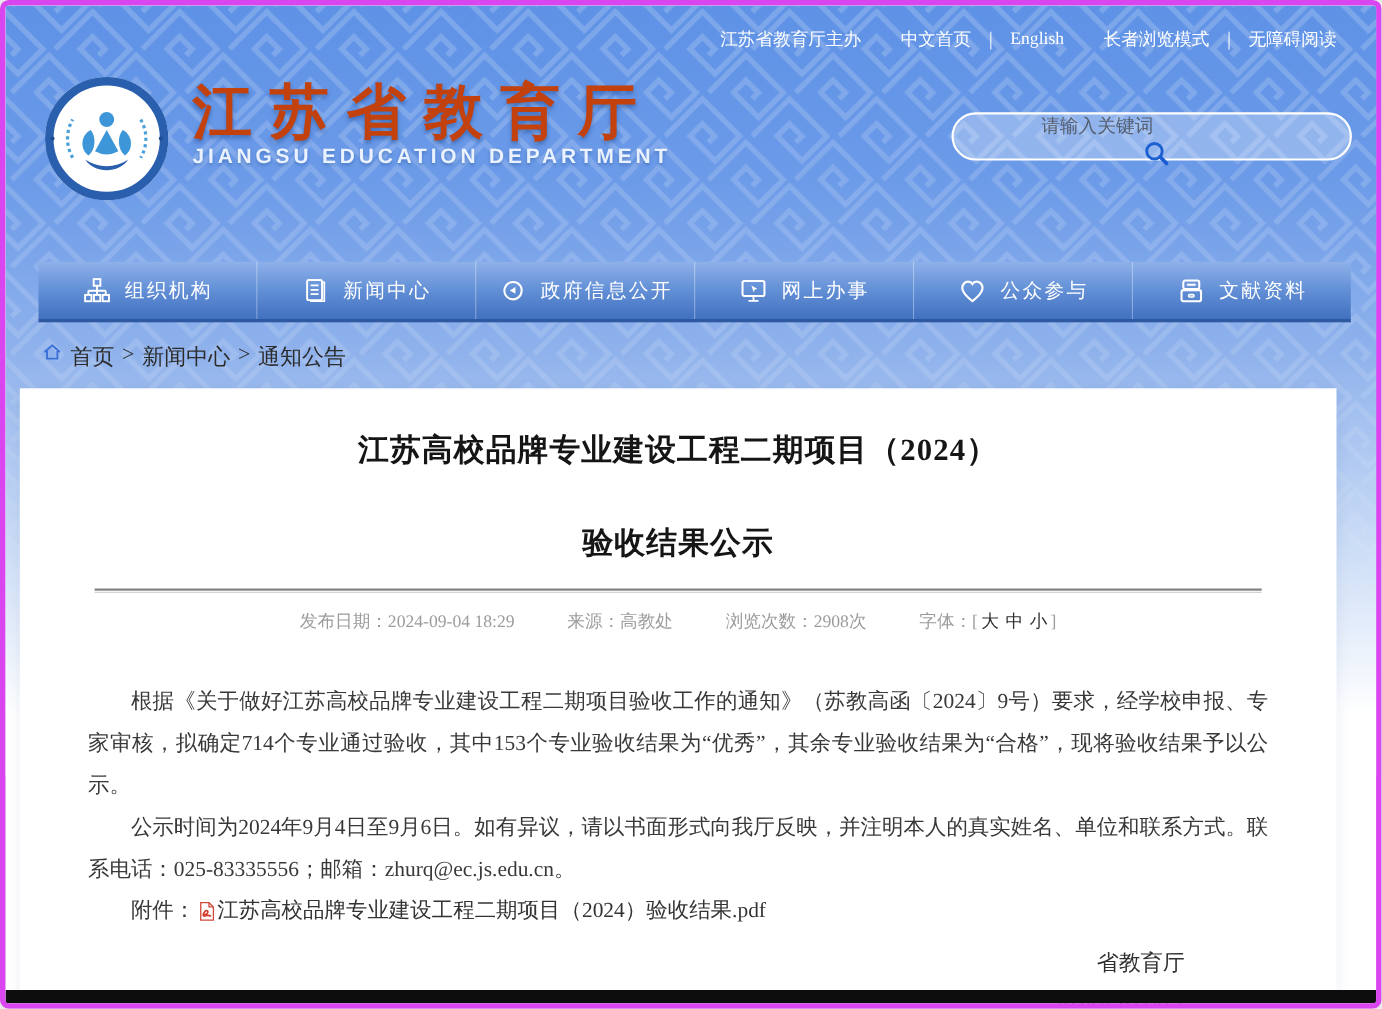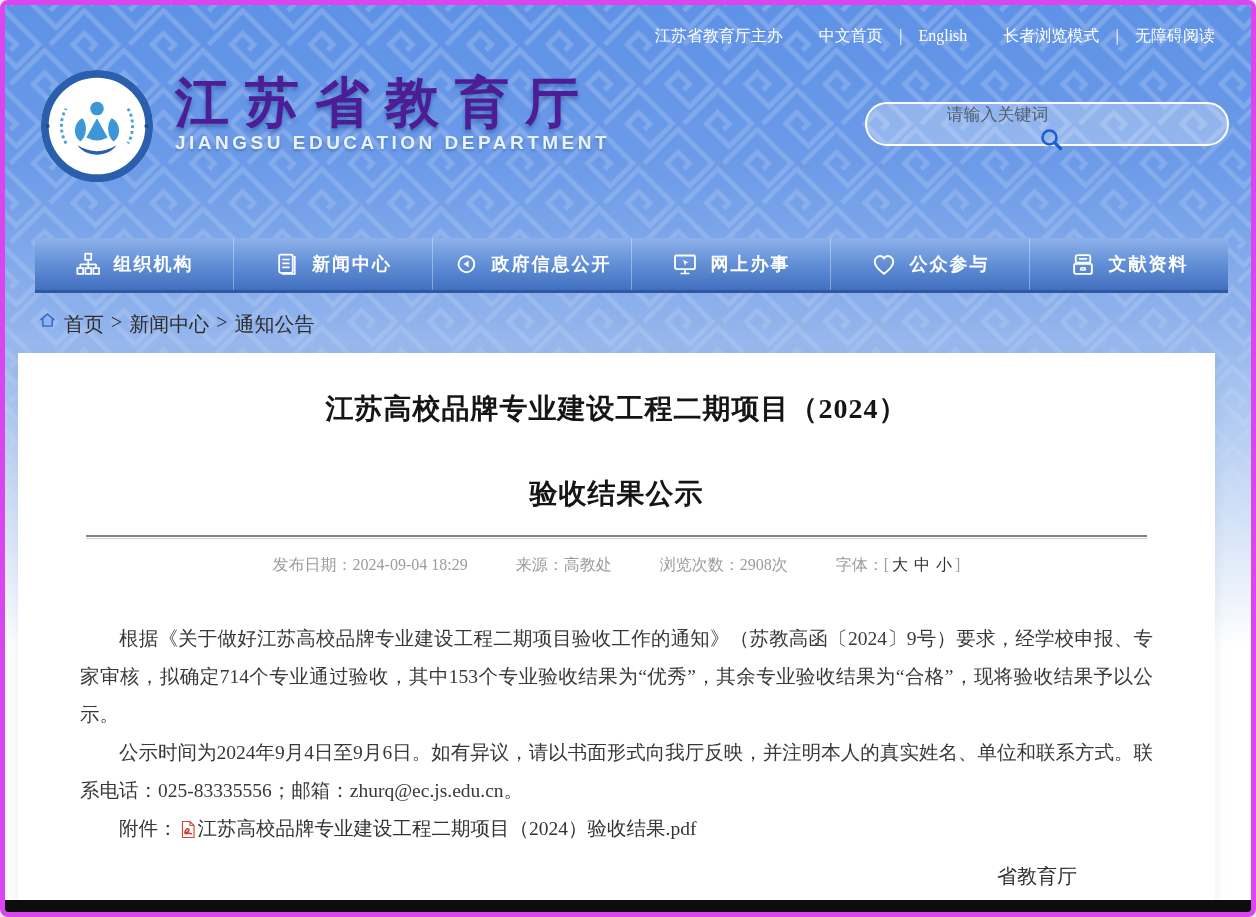--- a/index.html
+++ b/index.html
@@ -25,21 +25,21 @@
     color:#ffffff; font-family:"Liberation Serif", serif; font-size:16px;
   }
   .topbar .group { display:flex; align-items:center; gap:10px; margin-left:36px; }
   .topbar a { color:#ffffff; text-decoration:none; cursor:pointer; }
   .topbar .sep { opacity:.9; }
   
   .header { position:absolute; top:62px; left:0; width:1250px; height:130px; z-index:3; }
   .logo { position:absolute; left:34px; top:1px; width:116px; height:116px; }
   .titles { position:absolute; left:170px; top:6px; }
   .site-title {
-    font-size:54px; font-weight:bold; color:#4c1d95; letter-spacing:16px; line-height:1.1;
+    font-size:54px; font-weight:bold; color:#c2410c; letter-spacing:16px; line-height:1.1;
     text-shadow:0 3px 4px rgba(18,59,130,.45); white-space:nowrap;
   }
   .site-subtitle {
     margin-top:0; font-size:19px; font-weight:bold; color:#eaf2ff; letter-spacing:3.5px;
     text-shadow:0 2px 3px rgba(18,59,130,.35); white-space:nowrap;
   }
   .searchbox {
     position:absolute; right:26px; top:35px; width:364px; height:44px;
     border:2px solid #ffffff; border-radius:24px; box-sizing:border-box;
     background:rgba(255,255,255,.28); display:flex; align-items:center; padding:0 14px 0 22px;flex-direction:column;
@@ -54,21 +54,21 @@
   .nav {
     position:absolute; top:233px; left:30px; width:1193px; height:52px; z-index:3;
     display:flex; background:linear-gradient(180deg,#8fb1ea 0%,#6390d6 48%,#4170c0 100%);
     border-bottom:3px solid #2e58a0; box-sizing:content-box;
   }
   .nav-item {
     flex:1; display:flex; align-items:center; justify-content:center; gap:13px; cursor:pointer;
     border-left:1px solid rgba(255,255,255,.35);
   }
   .nav-item:first-child { border-left:none; }
-  .nav-label { color:#ffffff; font-size:18px; font-weight:bold; letter-spacing:2px; white-space:nowrap; }
+  .nav-label { color:#ffffff; font-size:18px; font-weight:normal; letter-spacing:2px; white-space:nowrap; }
   
   .breadcrumb {
     position:absolute; top:306px; left:33px; z-index:3; display:flex; align-items:flex-start; gap:7px;
     font-family:"Liberation Serif", serif; font-size:20px; color:#2c2c2c;
   }
   .breadcrumb a { color:#2c2c2c; text-decoration:none; cursor:pointer; }
   
   .card {
     position:absolute; top:348px; left:13px; width:1197px; height:557px; z-index:2;
     background:#ffffff; box-shadow:0 2px 12px rgba(60,90,150,.10);

